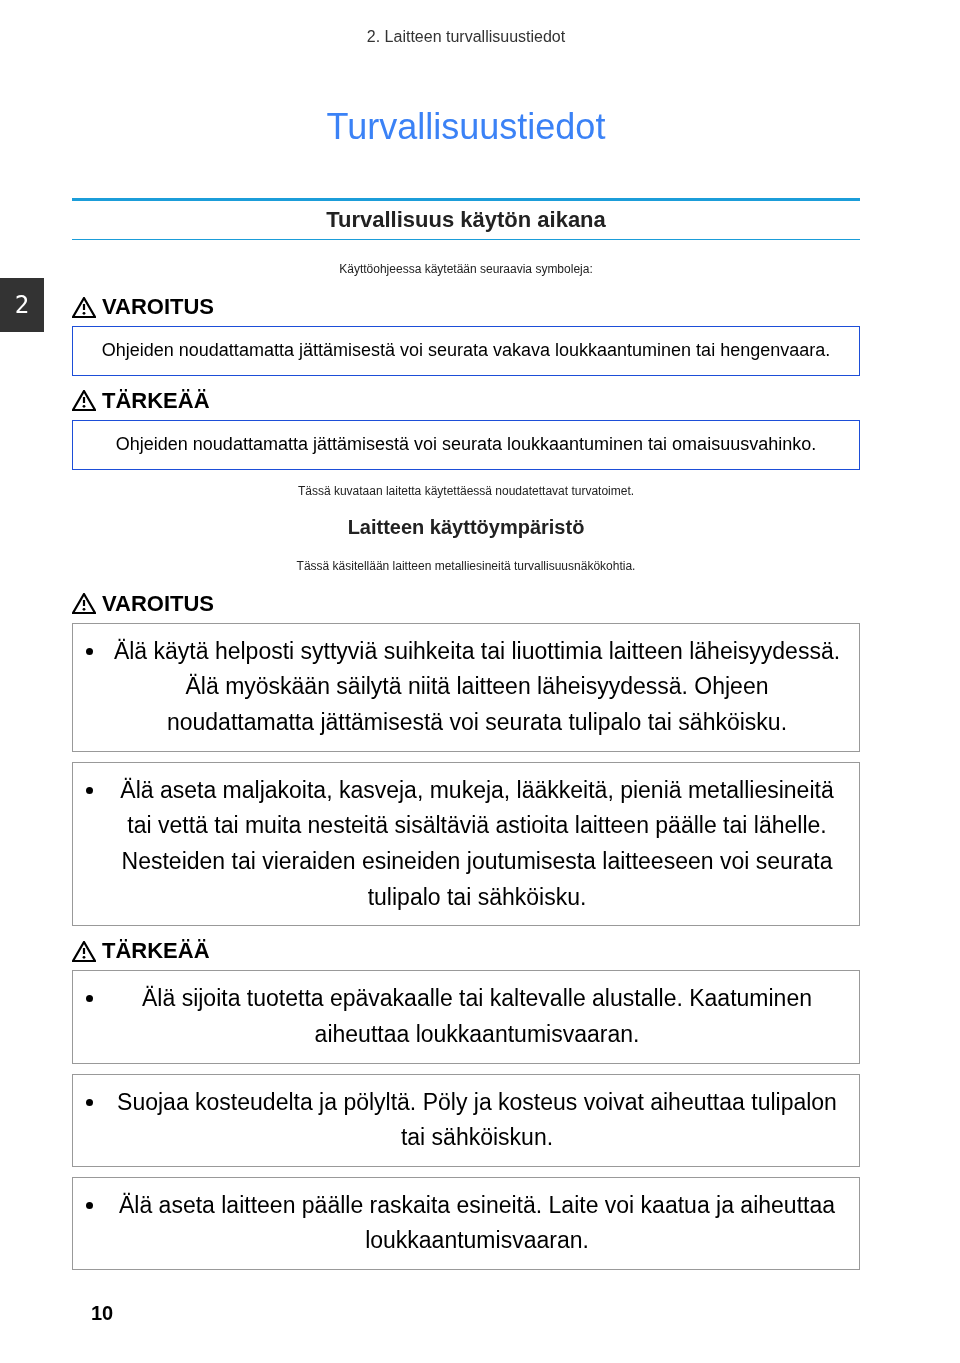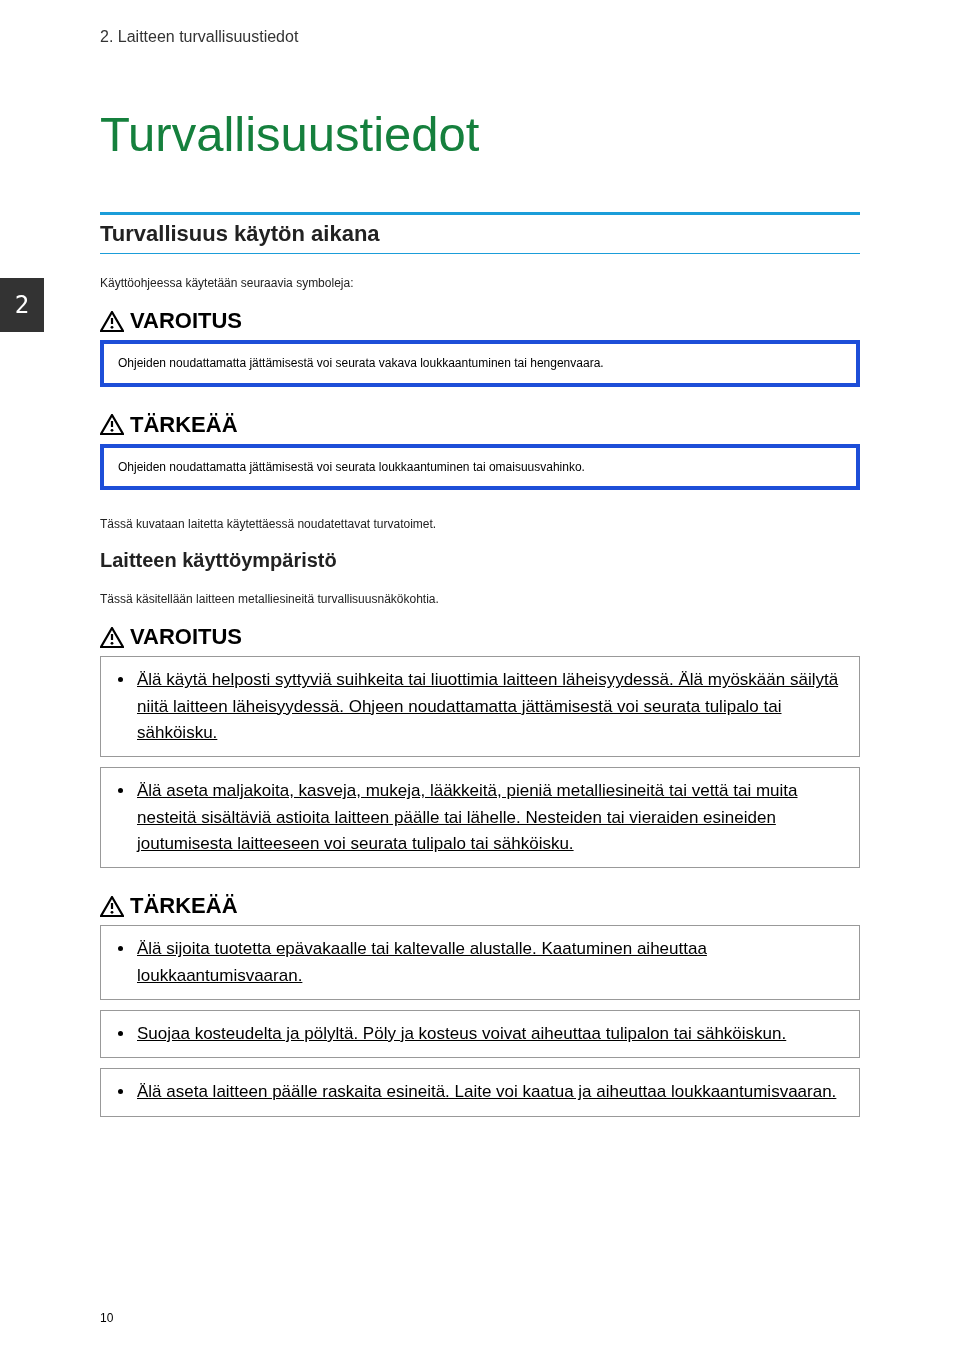--- a/index.html
+++ b/index.html
@@ -7,31 +7,32 @@
     padding: 0;
     font-family: Arial, Helvetica, sans-serif;
     background: #fff;
     width: 960px;
   }
   .page {
     width: 960px;
     height: 1363px;
     position: relative;
     box-sizing: border-box;
-    padding: 28px 100px 0 100px;
+    padding: 28px 100px 0 72px;
+    text-align: center;
   }
   .chapter-header {
     font-size: 16px;
     color: #333;
     margin-bottom: 60px;
   }
   .page-title {
-    font-size: 49px;
+    font-size: 36px;
     font-weight: normal;
-    color: #15803d;
+    color: #3b82f6;
     margin-bottom: 50px;
   }
   .section-bar {
     border-top: 3px solid #1b9dd9;
     padding-top: 6px;
     border-bottom: 1px solid #1b9dd9;
     padding-bottom: 6px;
     margin-bottom: 20px;
   }
   .section-title {
@@ -62,62 +63,62 @@
     font-size: 24px;
     display: flex;
     align-items: center;
     justify-content: center;
     font-family: monospace;
   }
   .content-col {
     margin-left: 0;
   }
   .warn-block {
-    margin-bottom: 25px;
+    margin-bottom: 12px;
   }
   .warn-header {
     display: flex;
     align-items: center;
     gap: 6px;
     font-size: 22px;
     font-weight: bold;
     margin-bottom: 6px;
   }
   .warn-icon {
     width: 24px;
     height: 21px;
     display: inline-block;
   }
   .boxed {
-    border: 4px solid #1d4ed8;
+    border: 1px solid #1d4ed8;
     padding: 10px 14px;
-    font-size: 12px;
+    font-size: 18px;
     line-height: 1.55;
     margin-bottom: 10px;
   }
   .bullet-box {
     border: 1px solid #999;
     padding: 10px 14px 10px 14px;
     margin-bottom: 10px;
   }
   .bullet-box ul {
     margin: 0;
     padding-left: 20px;
-    font-size: 17px;
+    font-size: 23px;
     line-height: 1.55;
-    text-decoration: underline;
   }
   .bullet-box li {
     padding-left: 2px;
   }
   .page-number {
     position: absolute;
     bottom: 38px;
-    left: 100px;
-    font-size: 12px;
+    left: 91px;
+    font-size: 20px;
+    font-weight: bold;
   }
 </style>
 </head>
 <body>
 
 <div class="page">
 
   <div class="chapter-header">2. Laitteen turvallisuustiedot</div>
 
   <div class="tab-number">2</div>

